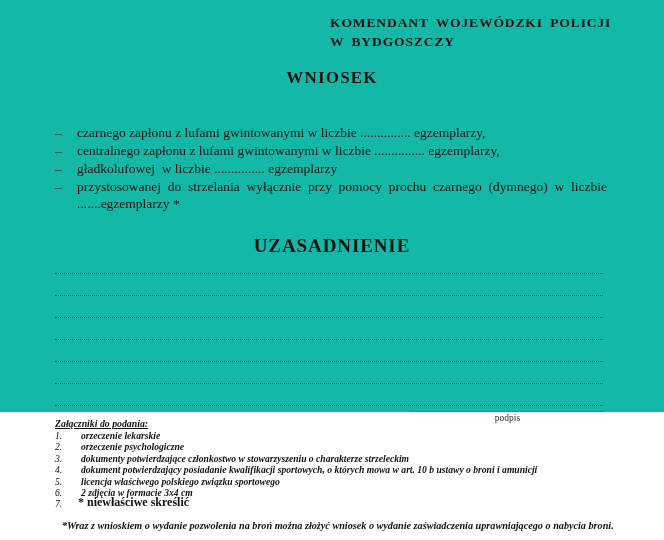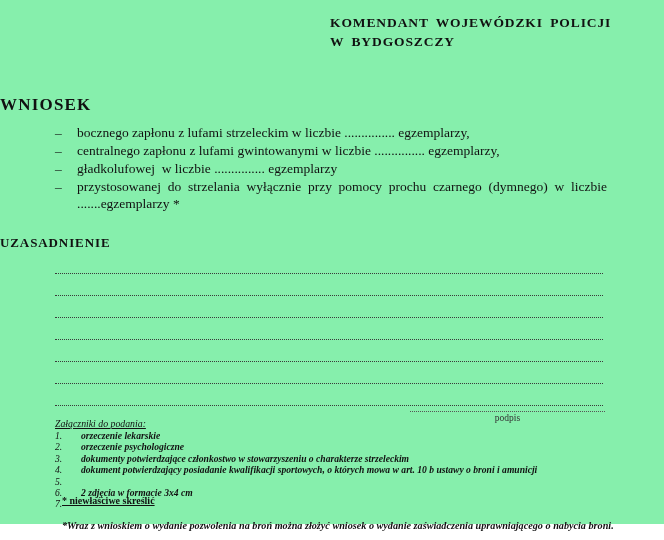--- a/index.html
+++ b/index.html
@@ -11,47 +11,46 @@
     width: 664px;
     height: 540px;
     font-family: "Liberation Serif", "DejaVu Serif", serif;
     color: #111111;
     position: relative;
     overflow: hidden;
   }
   .page {
     position: relative;
     width: 664px;
-    height: 524px;
-    background: #86efac;
+    height: 412px;
+    background: #14b8a6;
   }
 
   
   .addressee {
     position: absolute;
     left: 330px;
     top: 13px;
     font-size: 13.5px;
     font-weight: bold;
     letter-spacing: 0.9px;
     line-height: 19px;
     word-spacing: 3px;
   }
 
   
   .doc-title {
     position: absolute;
     left: 0;
     top: 68px;
     width: 664px;
-    text-align: left;
+    text-align: center;
     font-size: 17px;
     font-weight: bold;
     letter-spacing: 1.2px;
-    margin-top: 27px;
   }
 
   .intro {
     position: absolute;
     left: 128px;
     top: 96px;
     font-size: 13.5px;
     white-space: pre;
   }
 
@@ -91,21 +90,22 @@
     top: 211px;
     font-size: 13.5px;
   }
 
   
   .section-title {
     position: absolute;
     left: 0;
     top: 235px;
     width: 664px;
-    font-size: 13px;
+    text-align: center;
+    font-size: 19px;
     font-weight: bold;
     letter-spacing: 0.9px;
   }
 
   .dotted-lines {
     position: absolute;
     left: 55px;
     top: 252px;
     width: 548px;
   }
@@ -136,21 +136,21 @@
   
   .attachments {
     position: absolute;
     left: 55px;
     top: 418px;
     width: 560px;
   }
   .attachments-title {
     font-size: 9.8px;
     font-style: italic;
-    font-weight: normal;
+    font-weight: bold;
     text-decoration: underline;
     margin-bottom: 1px;
   }
   .att-row {
     display: flex;
     align-items: baseline;
     line-height: 11.4px;
   }
   .att-num {
     width: 26px;
@@ -159,25 +159,24 @@
     font-style: italic;
   }
   .att-text {
     font-size: 9.6px;
     font-style: italic;
     font-weight: bold;
   }
 
   .footnote-star {
     position: absolute;
-    left: 62px;
+    left: 78px;
     top: 495px;
-    font-size: 10px;
-    font-weight: bold;
-    text-decoration: underline;
+    font-size: 12px;
+    font-weight: bold;
   }
 
   .bottom-note {
     position: absolute;
     left: 62px;
     top: 520px;
     width: 600px;
     font-size: 10.2px;
     font-style: italic;
     font-weight: bold;
@@ -192,21 +191,21 @@
     <div>KOMENDANT  WOJEWÓDZKI  POLICJI</div>
     <div>W BYDGOSZCZY</div>
   </div>
 
   <div class="doc-title">WNIOSEK</div>
 
 
   <div class="bullets">
     <div class="bullet-row">
       <span class="bullet-dash">–</span>
-      <span class="bullet-text">bocznego zapłonu z lufami strzeleckim w liczbie ............... egzemplarzy,</span>
+      <span class="bullet-text">czarnego zapłonu z lufami gwintowanymi w liczbie ............... egzemplarzy,</span>
     </div>
     <div class="bullet-row">
       <span class="bullet-dash">–</span>
       <span class="bullet-text">centralnego zapłonu z lufami gwintowanymi w liczbie ............... egzemplarzy,</span>
     </div>
     <div class="bullet-row">
       <span class="bullet-dash">–</span>
       <span class="bullet-text">gładkolufowej  w liczbie ............... egzemplarzy</span>
     </div>
     <div class="bullet-row">
@@ -247,20 +246,21 @@
     <div class="att-row">
       <span class="att-num">3.</span>
       <span class="att-text">dokumenty potwierdzające członkostwo w stowarzyszeniu  o charakterze strzeleckim</span>
     </div>
     <div class="att-row">
       <span class="att-num">4.</span>
       <span class="att-text">dokument potwierdzający posiadanie kwalifikacji sportowych, o których mowa w art. 10 b ustawy o broni i amunicji</span>
     </div>
     <div class="att-row">
       <span class="att-num">5.</span>
+      <span class="att-text">licencja właściwego polskiego związku sportowego</span>
     </div>
     <div class="att-row">
       <span class="att-num">6.</span>
       <span class="att-text">2 zdjęcia w formacie 3x4 cm</span>
     </div>
     <div class="att-row">
       <span class="att-num">7.</span>
     </div>
   </div>
 

